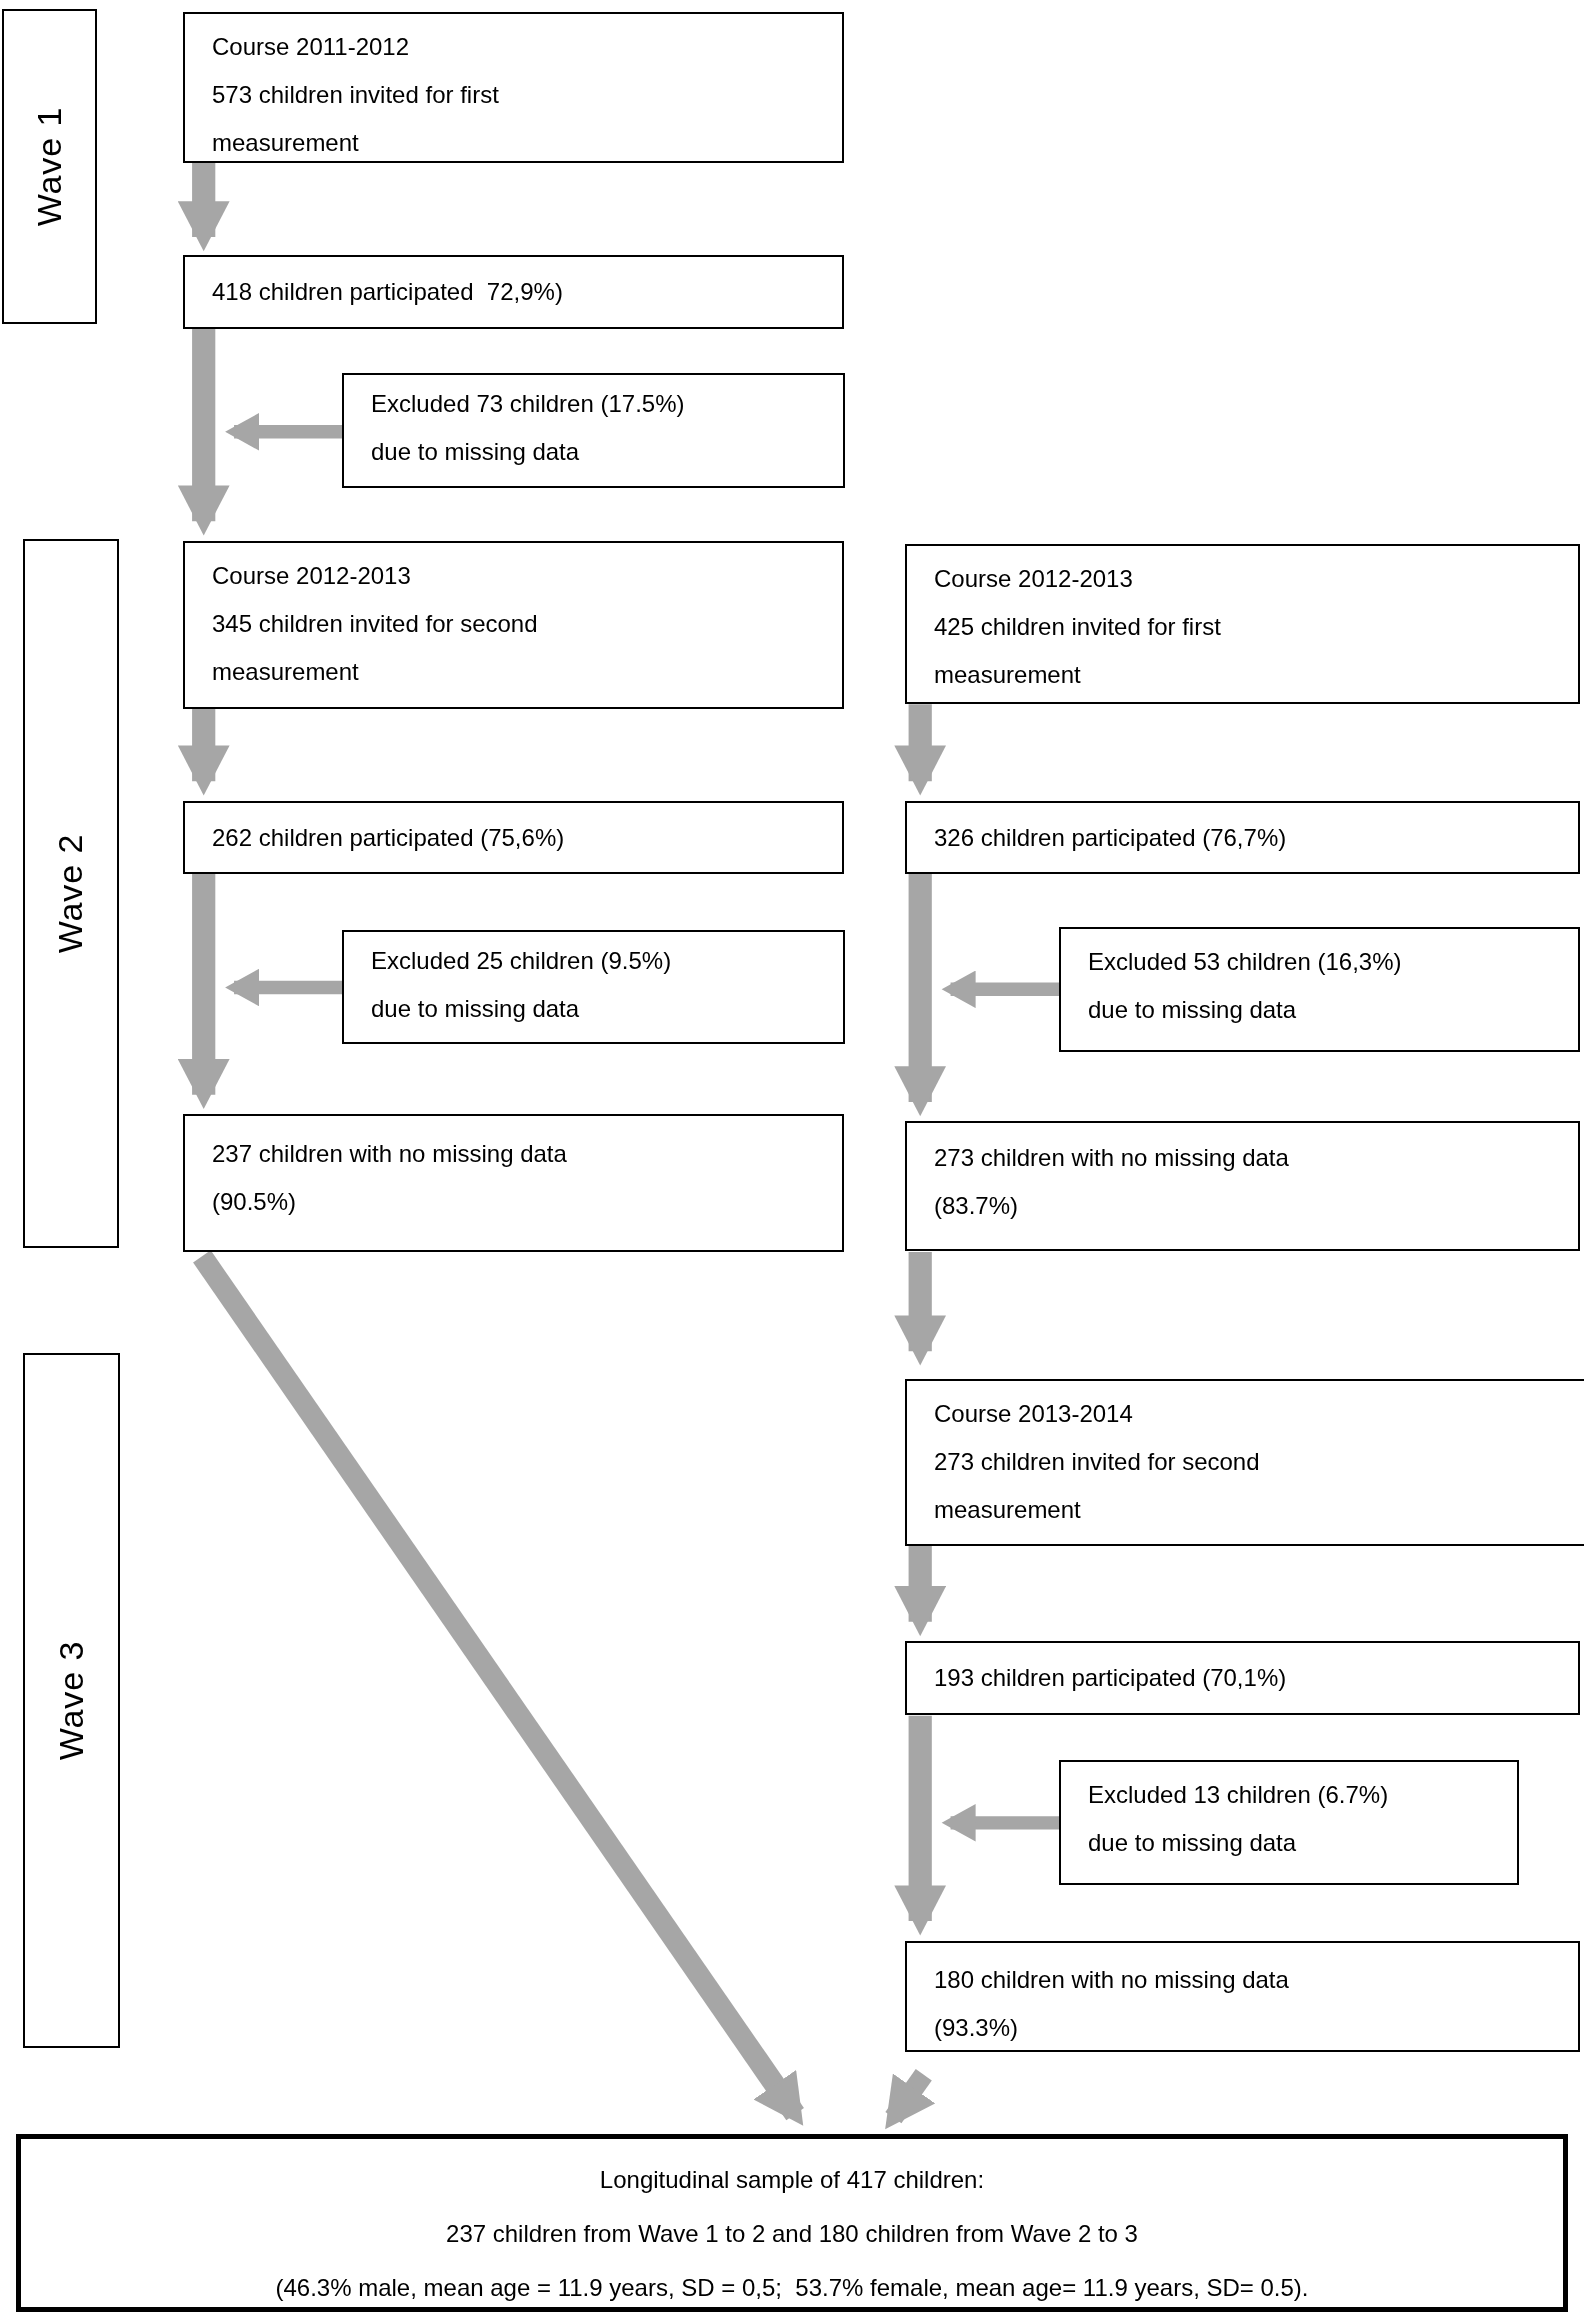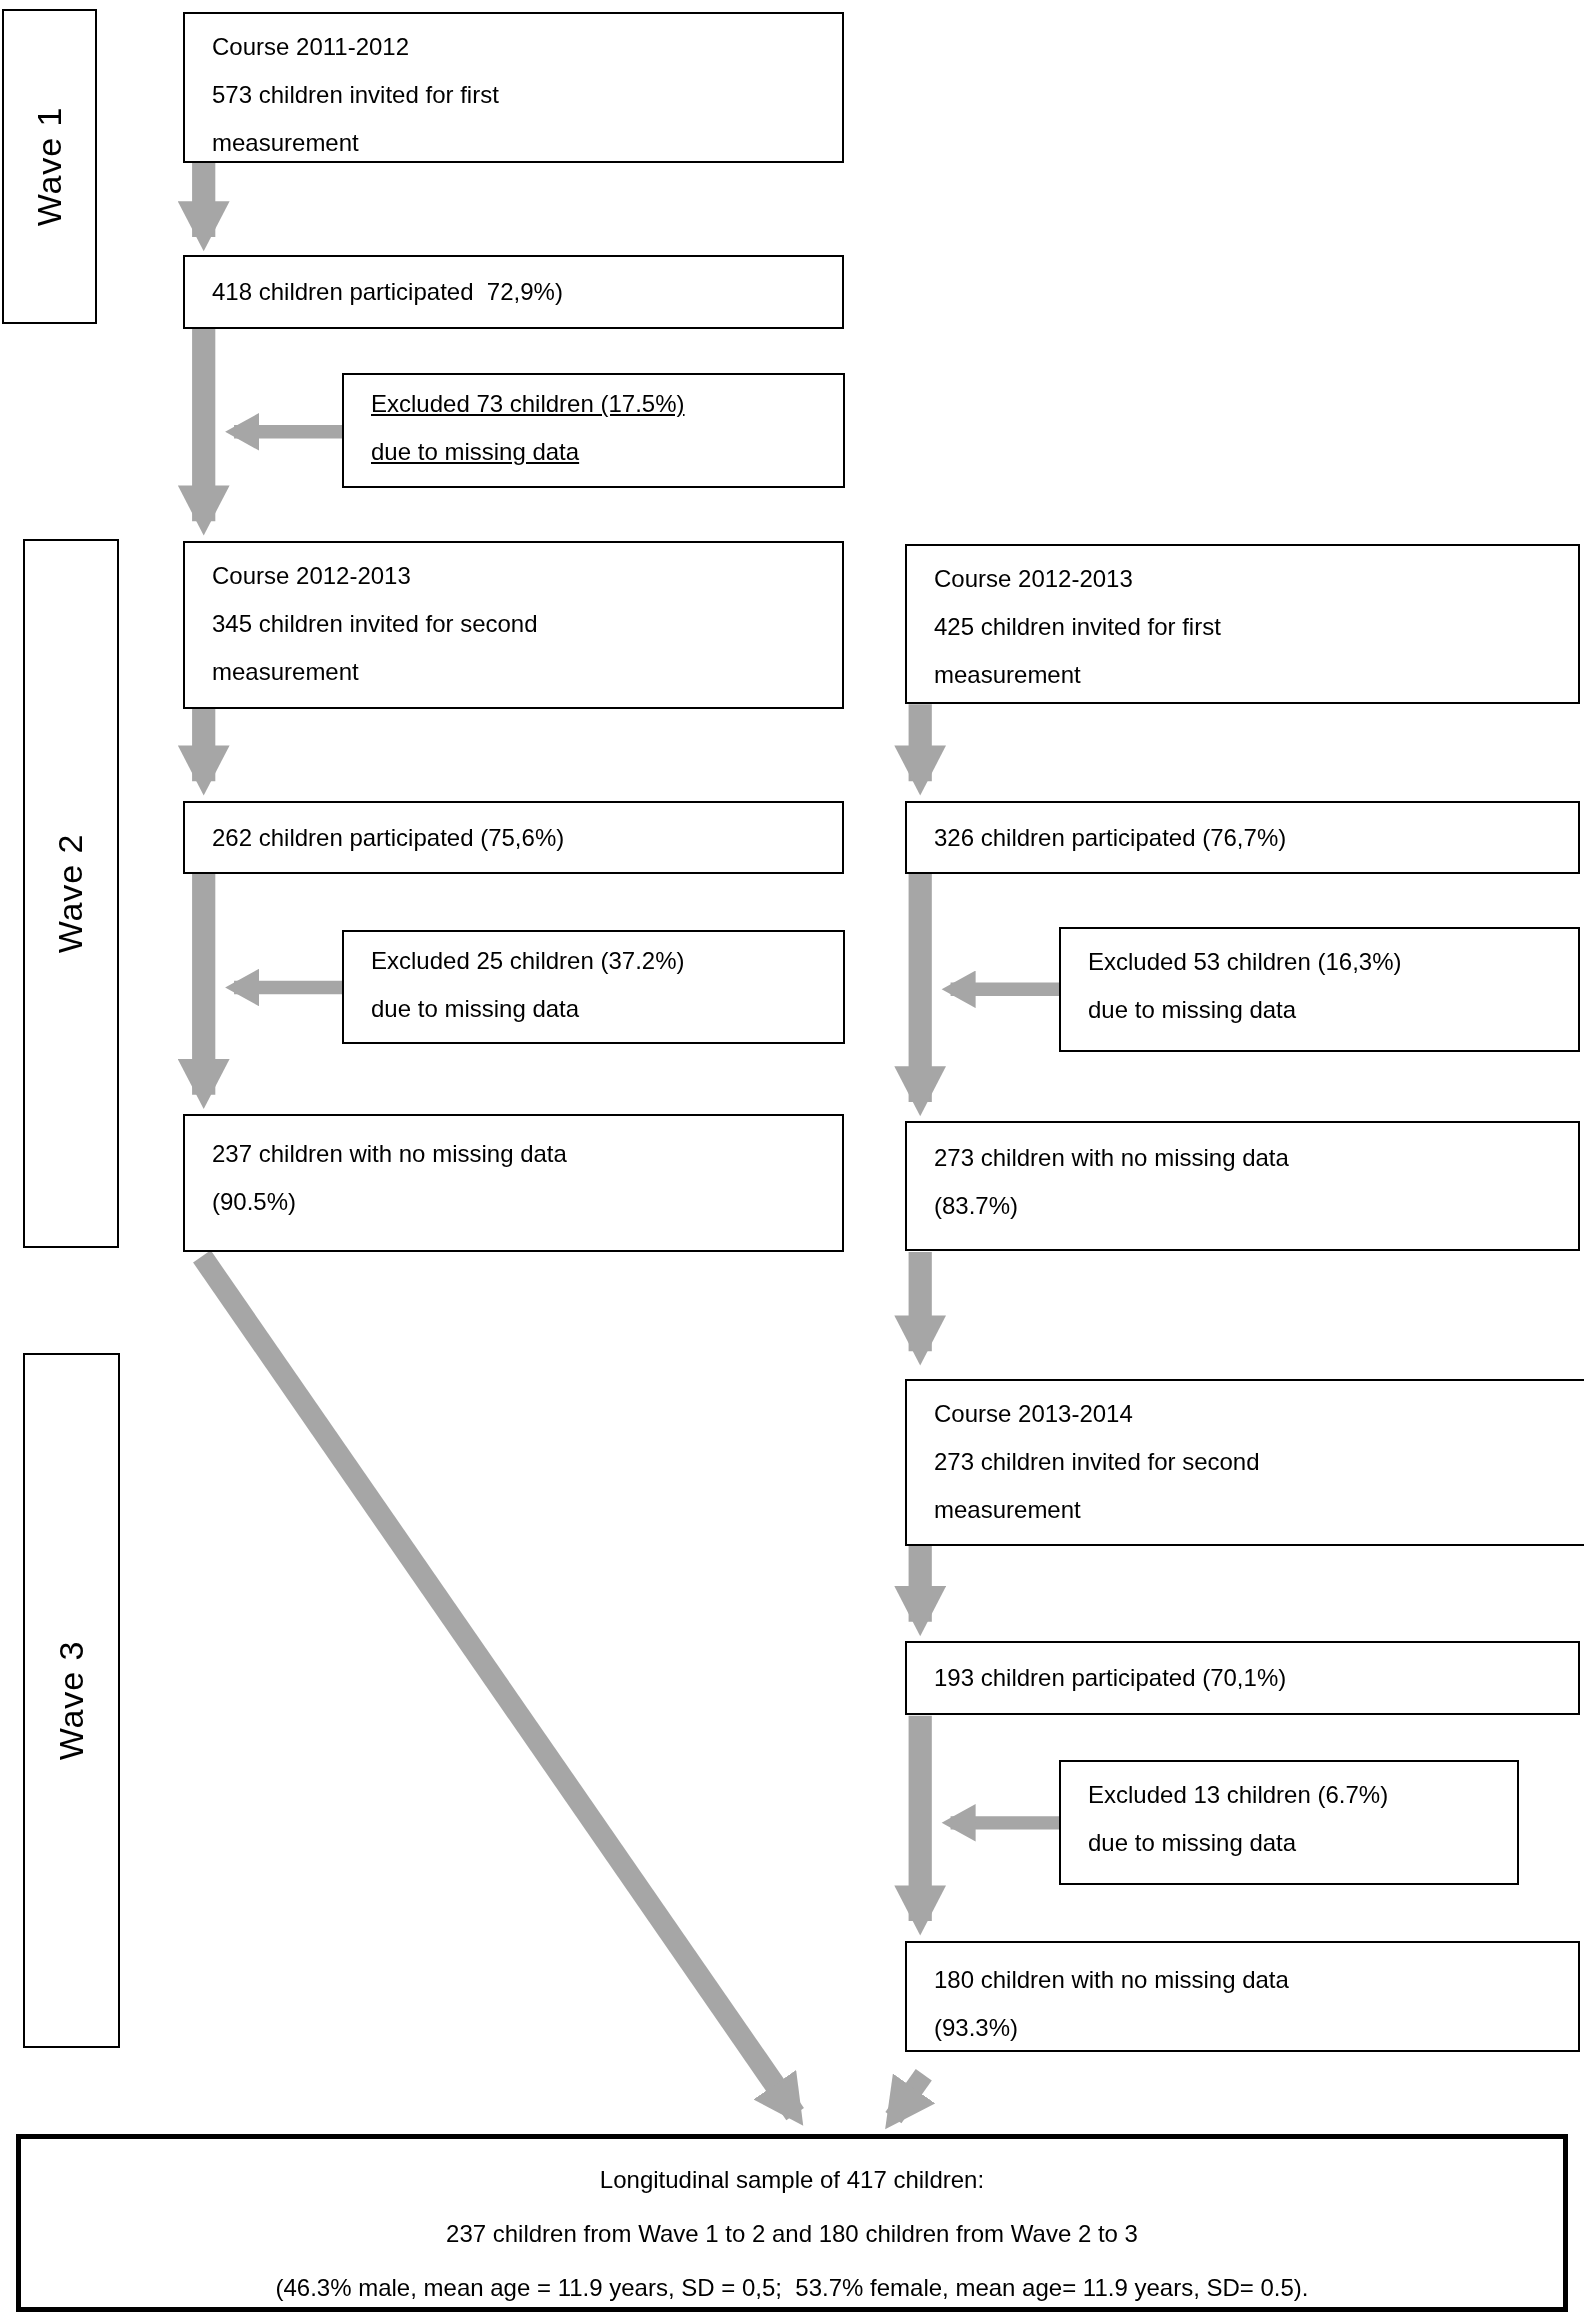--- a/index.html
+++ b/index.html
@@ -82,37 +82,37 @@
   <div class="box" style="left:183px;top:11.6px;width:661px;height:151px;">
     <div class="line">Course 2011-2012</div>
     <div class="line">573 children invited for first</div>
     <div class="line">measurement</div>
   </div>
 
   <div class="box center-v" style="left:183px;top:255px;width:661px;height:74px;">
     <div class="line">418 children participated  72,9%)</div>
   </div>
 
-  <div class="box" style="left:342px;top:373px;width:503px;height:115px;padding-top:5.4px;text-decoration:underline;">
+  <div class="box" style="left:342px;top:373px;width:503px;height:115px;padding-top:5.4px;">
     <div class="line">Excluded 73 children (17.5%)</div>
     <div class="line">due to missing data</div>
   </div>
 
   <div class="box" style="left:183px;top:541px;width:661px;height:168px;">
     <div class="line">Course 2012-2013</div>
     <div class="line">345 children invited for second</div>
     <div class="line">measurement</div>
   </div>
 
   <div class="box center-v" style="left:183px;top:801px;width:661px;height:73px;">
     <div class="line">262 children participated (75,6%)</div>
   </div>
 
   <div class="box" style="left:342px;top:930px;width:503px;height:114px;padding-top:5.4px;">
-    <div class="line">Excluded 25 children (37.2%)</div>
+    <div class="line">Excluded 25 children (9.5%)</div>
     <div class="line">due to missing data</div>
   </div>
 
   <div class="box" style="left:183px;top:1114px;width:661px;height:138px;padding-top:14.3px;">
     <div class="line">237 children with no missing data</div>
     <div class="line">(90.5%)</div>
   </div>
 
   <div class="box" style="left:905px;top:544px;width:675px;height:160px;">
     <div class="line">Course 2012-2013</div>

